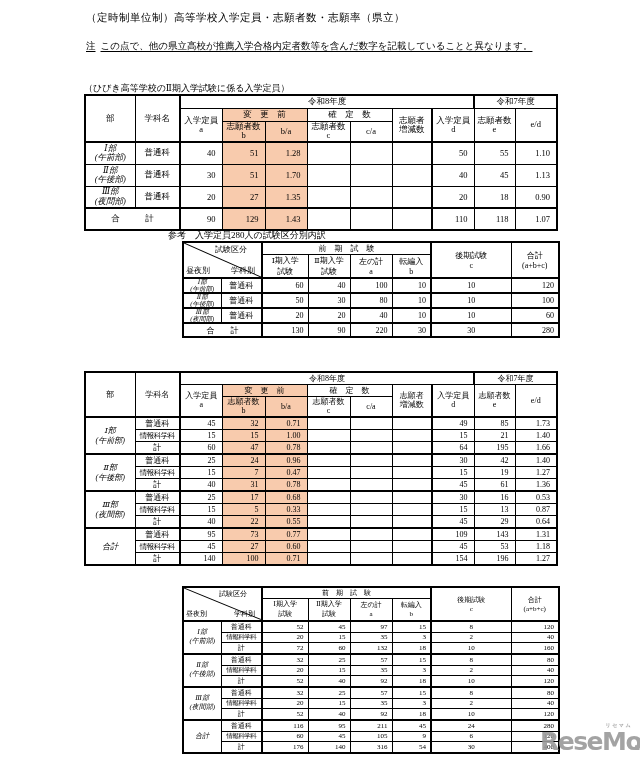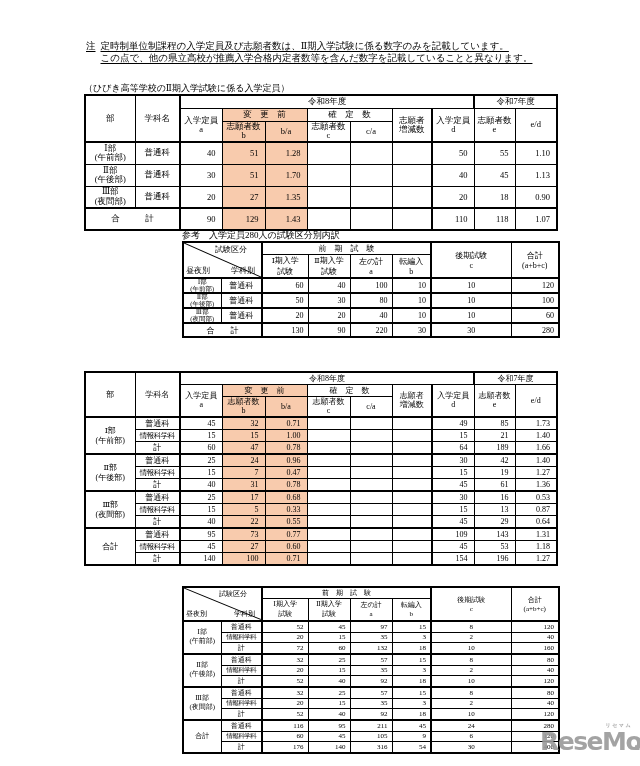--- a/index.html
+++ b/index.html
@@ -2,34 +2,34 @@
 <html><head>
 <meta charset="utf-8">
 <style>
   html,body{margin:0;padding:0;background:#fff;}
   .page{position:relative;width:640px;height:766px;background:#ffffff;overflow:hidden;
         font-family:"Liberation Serif","DejaVu Serif",serif;color:#000;}
   .title{position:absolute;left:86px;top:11px;font-size:10.5px;letter-spacing:.5px;white-space:nowrap;}
   .note{position:absolute;left:86px;top:40px;font-size:9.5px;line-height:12px;display:flex;gap:5px;white-space:nowrap;}
   .u{text-decoration:underline;text-underline-offset:1.5px;}
   .caption{position:absolute;font-size:9px;white-space:nowrap;}
-  .cap1{left:84px;top:82px;} .cap2{left:182px;top:229px;}
+  .cap1{left:84px;top:82px;} .cap2{left:168px;top:229px;}
   .cap3{left:84px;top:359px;} .cap4{left:182px;top:574px;}
 
   table{border-collapse:collapse;table-layout:fixed;position:absolute;border:2px solid #000;background:#fff;}
   td{border:1px solid #000;padding:0;margin:0;overflow:hidden;white-space:nowrap;vertical-align:middle;text-align:center;}
   .bl2{border-left:2px solid #000;} .bt2{border-top:2px solid #000;}
   .num{text-align:right;padding-right:6px;}
   .cnum{text-align:center;}
   .peach{background:#F8CBAD;}
   .hstack{display:flex;flex-direction:column;justify-content:flex-end;align-items:center;padding-bottom:1px;}
   .hstack div{line-height:9px;}
   .hmid{display:flex;flex-direction:column;justify-content:center;align-items:center;}
   .hsb{display:flex;flex-direction:column;justify-content:space-between;align-items:center;padding:2px 0;}
-  .bu div{line-height:9px;}
+  .bu div{line-height:9px;font-style:italic;}
   .diag{position:relative;}
   .diag svg{position:absolute;left:0;top:0;width:100%;height:100%;}
   .diag .dk1{position:absolute;top:1px;right:14px;}
   .diag .dk2{position:absolute;bottom:1px;left:2px;}
   .diag .dk3{position:absolute;bottom:1px;right:6px;}
 
   #t1{left:84px;top:94px;} #t1 td{font-size:8.5px;}
   #t1 .hA{height:11px} #t1 .hB{height:9px} #t1 .hC{height:18px}
   #t1 tbody tr{height:22px;}
   #t3{left:84px;top:371px;} #t3 td{font-size:8px;}
@@ -48,24 +48,24 @@
   .watermark{position:absolute;left:540px;top:722px;width:100px;height:40px;
              font-family:"DejaVu Sans","Liberation Sans",sans-serif;color:#9a9a9a;opacity:.9;}
   .wm-ruby{position:absolute;top:0;right:8px;font-size:5px;letter-spacing:1.5px;font-weight:bold;}
   .wm-text{position:absolute;left:0;top:5px;font-size:25px;font-weight:bold;letter-spacing:-1.5px;}
   .wm-dot{position:absolute;right:-2px;top:5px;font-size:25px;font-weight:bold;}
 </style>
 </head>
 <body>
 
 <div class="page">
+  <div class="title">（定時制単位制）高等学校入学定員・志願者数・志願率（県立）</div>
   <div class="note">
     <span class="u">注</span>
     <span>
-      <div class="u">定時制単位制課程の入学定員及び志願者数は、Ⅱ期入学試験に係る数字のみを記載しています。</div>
       <div class="u">この点で、他の県立高校が推薦入学合格内定者数等を含んだ数字を記載していることと異なります。</div>
     </span>
   </div>
 
   <div class="caption cap1">（ひびき高等学校のⅡ期入学試験に係る入学定員）</div>
   <table id="t1">
       <colgroup>
         <col style="width: 50px;">
         <col style="width: 45px;">
         <col style="width: 42px;">
@@ -463,21 +463,21 @@
         </tr>
         <tr>
           <td>計</td>
           <td class="num bl2">60</td>
           <td class="num peach">47</td>
           <td class="num peach">0.78</td>
           <td class="num"></td>
           <td class="num"></td>
           <td class="num"></td>
           <td class="num bl2">64</td>
-          <td class="num">189</td>
+          <td class="num">195</td>
           <td class="num">1.66</td>
         </tr>
         <tr>
           <td class="bu bt2" rowspan="3">
             <div class="hmid" style="height: 100%;">
               <div>Ⅱ部</div>
               <div>(午後部)</div>
             </div>
           </td>
           <td class=" bt2">普通科</td>

